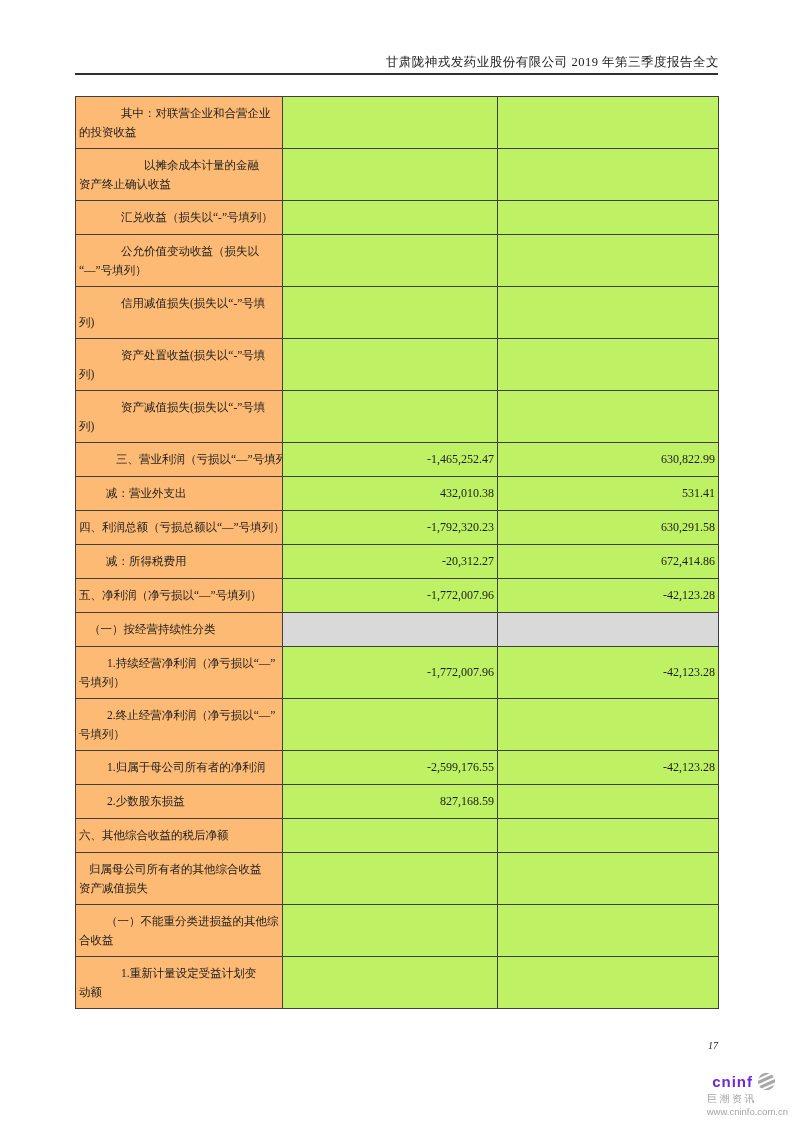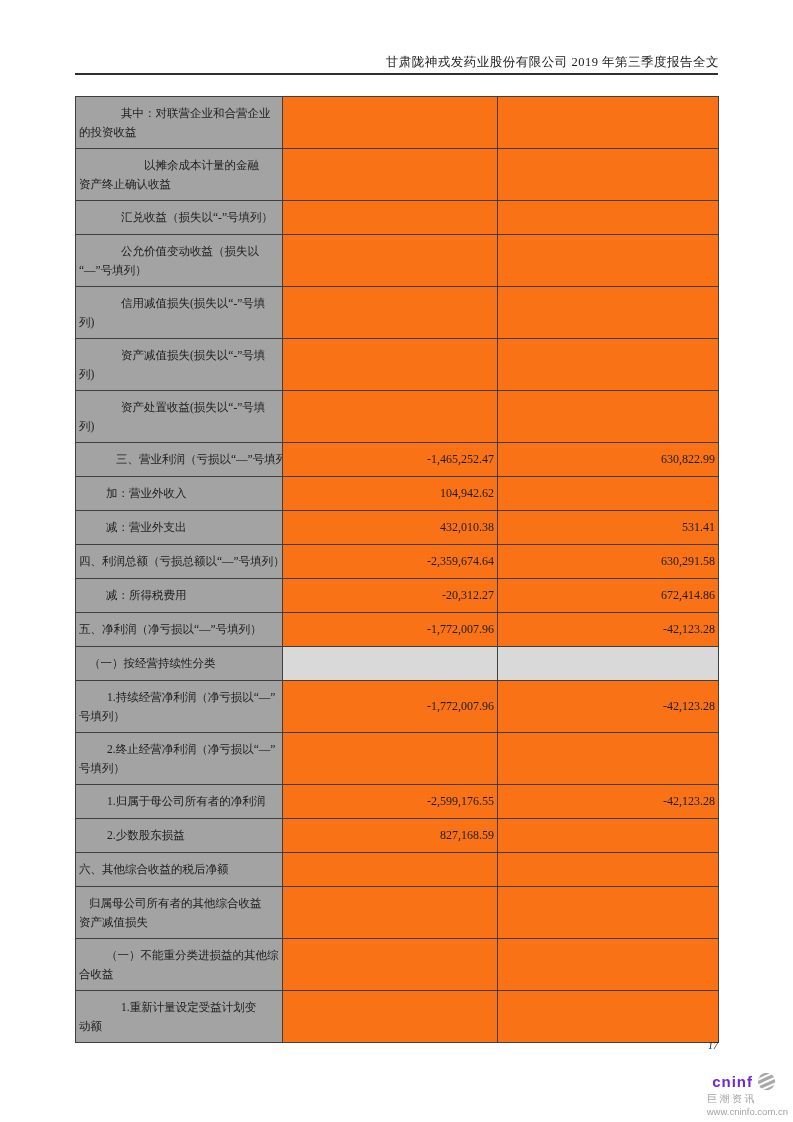--- a/index.html
+++ b/index.html
@@ -18,24 +18,24 @@
   table.fin{
     position:absolute;left:75px;top:96px;width:643px;
     border-collapse:separate;border-spacing:0;table-layout:fixed;
     border-top:1.5px solid #3f3f3f;border-left:1.5px solid #3f3f3f;
     font-size:11.5px;
   }
   table.fin td{
     border-right:1.5px solid #3f3f3f;border-bottom:1.5px solid #3f3f3f;
     vertical-align:middle;padding:3px;overflow:hidden;
   }
-  td.label-cell{background:#a3a3a3;}
+  td.label-cell{background:#fdba74;}
   td.label-cell .cell-line{line-height:19px;white-space:nowrap;}
   td.value-cell{
-    background:#f97316;text-align:right;padding-right:4px;
+    background:#bef264;text-align:right;padding-right:4px;
     font-family:"Liberation Serif","DejaVu Serif",serif;font-size:12px;
   }
   td.value-cell.shaded{background:#d9d9d9;}
   .page-number{
     position:absolute;top:1040px;right:75px;font-size:10px;font-style:italic;
   }
   .cninfo-logo{
     position:absolute;top:1071px;right:5px;
     display:flex;flex-direction:column;align-items:flex-end;
     color:#a3a3a3;font-family:"Liberation Sans","DejaVu Sans",sans-serif;
@@ -97,60 +97,53 @@
       <tr>
         <td class="label-cell" style="height: 45px;">
           <div class="cell-line" style="padding-left: 42px;">信用减值损失(损失以“-”号填</div>
           <div class="cell-line">列)</div>
         </td>
         <td class="value-cell"></td>
         <td class="value-cell"></td>
       </tr>
       <tr>
         <td class="label-cell" style="height: 45px;">
+          <div class="cell-line" style="padding-left: 42px;">资产处置收益(损失以“-”号填</div>
+          <div class="cell-line">列)</div>
+        </td>
+        <td class="value-cell"></td>
+        <td class="value-cell"></td>
+      </tr>
+      <tr>
+        <td class="label-cell" style="height: 45px;">
           <div class="cell-line" style="padding-left: 42px;">资产减值损失(损失以“-”号填</div>
           <div class="cell-line">列)</div>
         </td>
         <td class="value-cell"></td>
         <td class="value-cell"></td>
       </tr>
       <tr>
-        <td class="label-cell" style="height: 45px;">
-          <div class="cell-line" style="padding-left: 42px;">资产处置收益(损失以“-”号填</div>
-          <div class="cell-line">列)</div>
-        </td>
-        <td class="value-cell"></td>
-        <td class="value-cell"></td>
-      </tr>
-      <tr>
         <td class="label-cell" style="height: 27px; padding-left: 40px;">
           <div class="cell-line" style="padding-left: 0px;">三、营业利润（亏损以“—”号填列）</div>
         </td>
         <td class="value-cell">-1,465,252.47</td>
         <td class="value-cell">630,822.99</td>
       </tr>
       <tr>
         <td class="label-cell" style="height: 27px;">
-          <div class="cell-line" style="padding-left: 27px;">加：营业外收入</div>
-        </td>
-        <td class="value-cell">104,942.62</td>
-        <td class="value-cell"></td>
-      </tr>
-      <tr>
-        <td class="label-cell" style="height: 27px;">
           <div class="cell-line" style="padding-left: 27px;">减：营业外支出</div>
         </td>
         <td class="value-cell">432,010.38</td>
         <td class="value-cell">531.41</td>
       </tr>
       <tr>
         <td class="label-cell" style="height: 27px;">
           <div class="cell-line" style="padding-left: 0px;">四、利润总额（亏损总额以“—”号填列）</div>
         </td>
-        <td class="value-cell">-2,359,674.64</td>
+        <td class="value-cell">-1,792,320.23</td>
         <td class="value-cell">630,291.58</td>
       </tr>
       <tr>
         <td class="label-cell" style="height: 27px;">
           <div class="cell-line" style="padding-left: 27px;">减：所得税费用</div>
         </td>
         <td class="value-cell">-20,312.27</td>
         <td class="value-cell">672,414.86</td>
       </tr>
       <tr>

